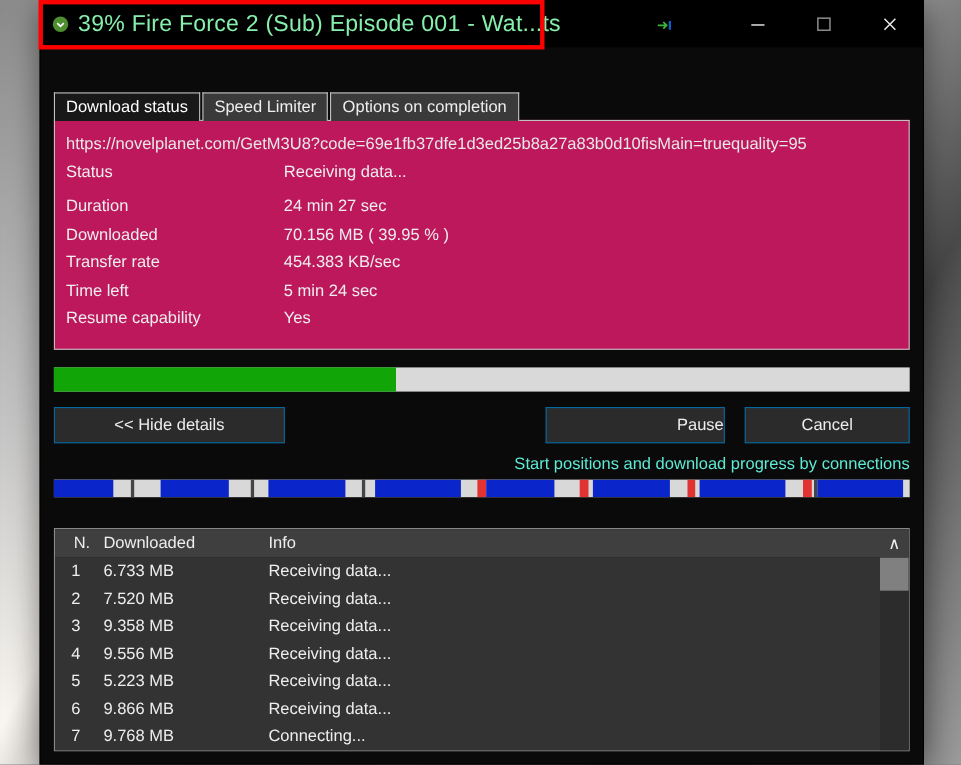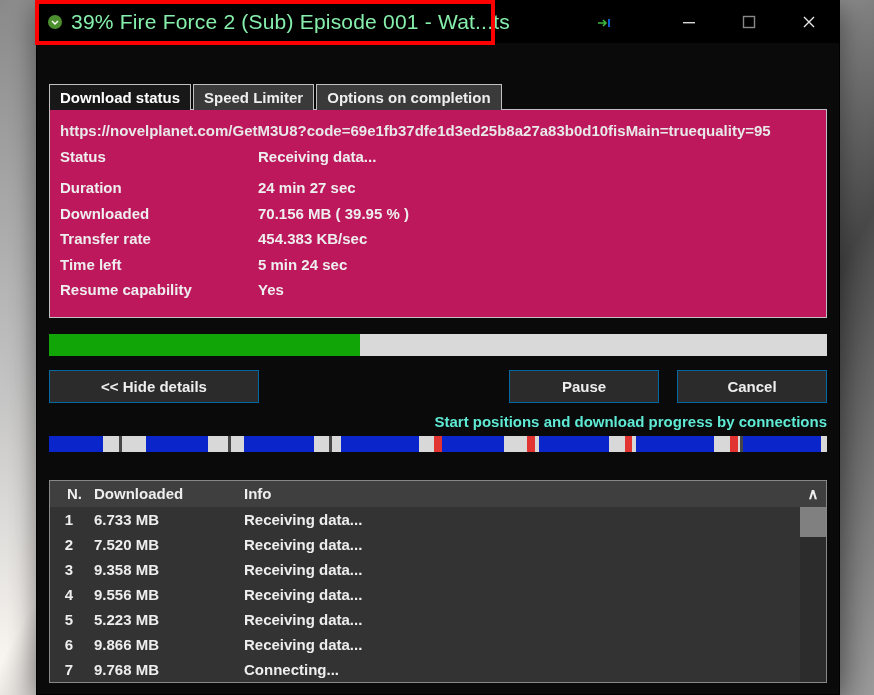--- a/index.html
+++ b/index.html
@@ -59,21 +59,20 @@
     left: 35px;
     top: 0;
     width: 460px;
     height: 45px;
     border: 4px solid #f00;
     pointer-events: none;
   }
 
   .client {
     padding: 0 12px;
-    font-weight: bold;
   }
 
   .tabs {
     margin-top: 40px;
     display: flex;
     gap: 2px;
   }
   .tab {
     border: 1px solid #c0c0c0;
     border-bottom: none;
@@ -125,21 +124,21 @@
   .btn {
     border: 1px solid #0369a1;
     background: #2b2b2b;
     color: #eee;
     padding: 7px 0;
     text-align:center;
     font-size: 15px;
   }
   .btn.hide-details { width: 210px; }
   .spacer { flex:1; }
-  .btn.pause { width: 150px; margin-right: 18px; }
+  .btn.pause { width: 163px; margin-right: 18px; text-align: right; }
   .btn.cancel { width: 150px; }
 
   .segments-label {
     text-align: right;
     margin-top: 10px;
     margin-bottom: 6px;
     color:#5eead4;
   }
 
   .segments-bar {

